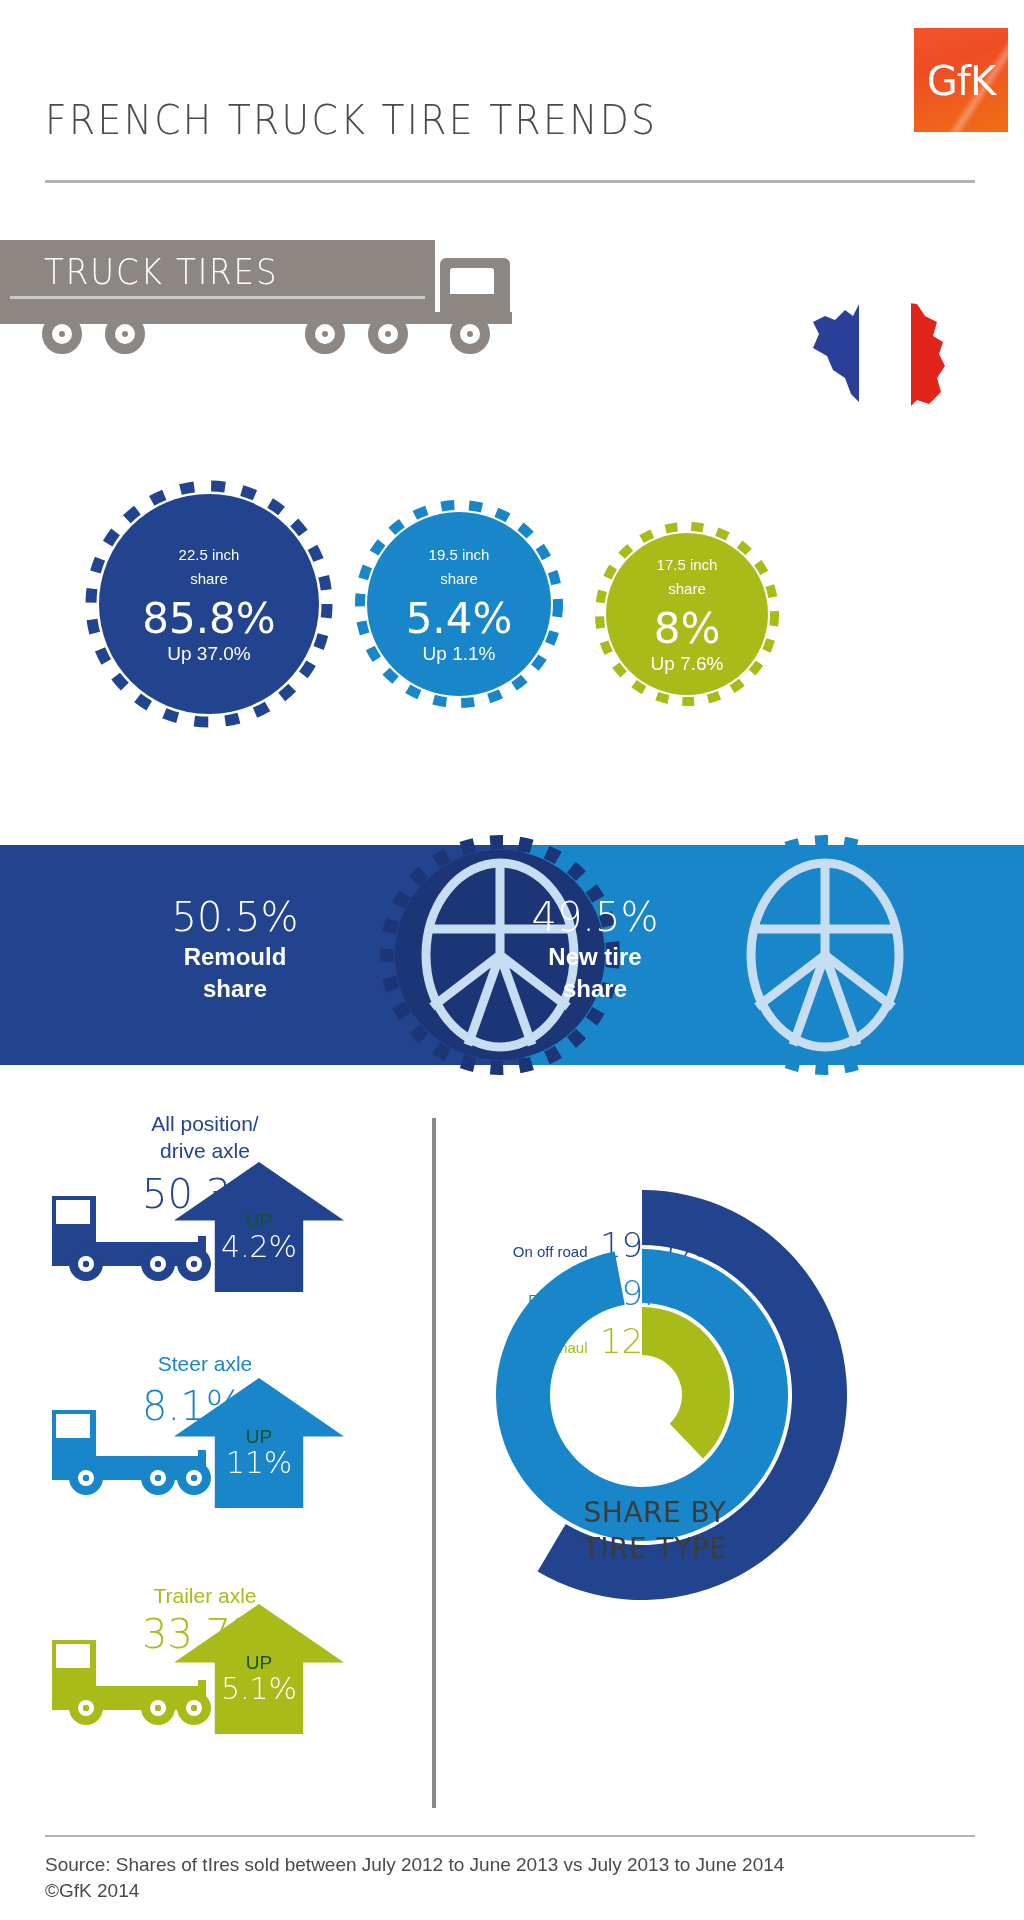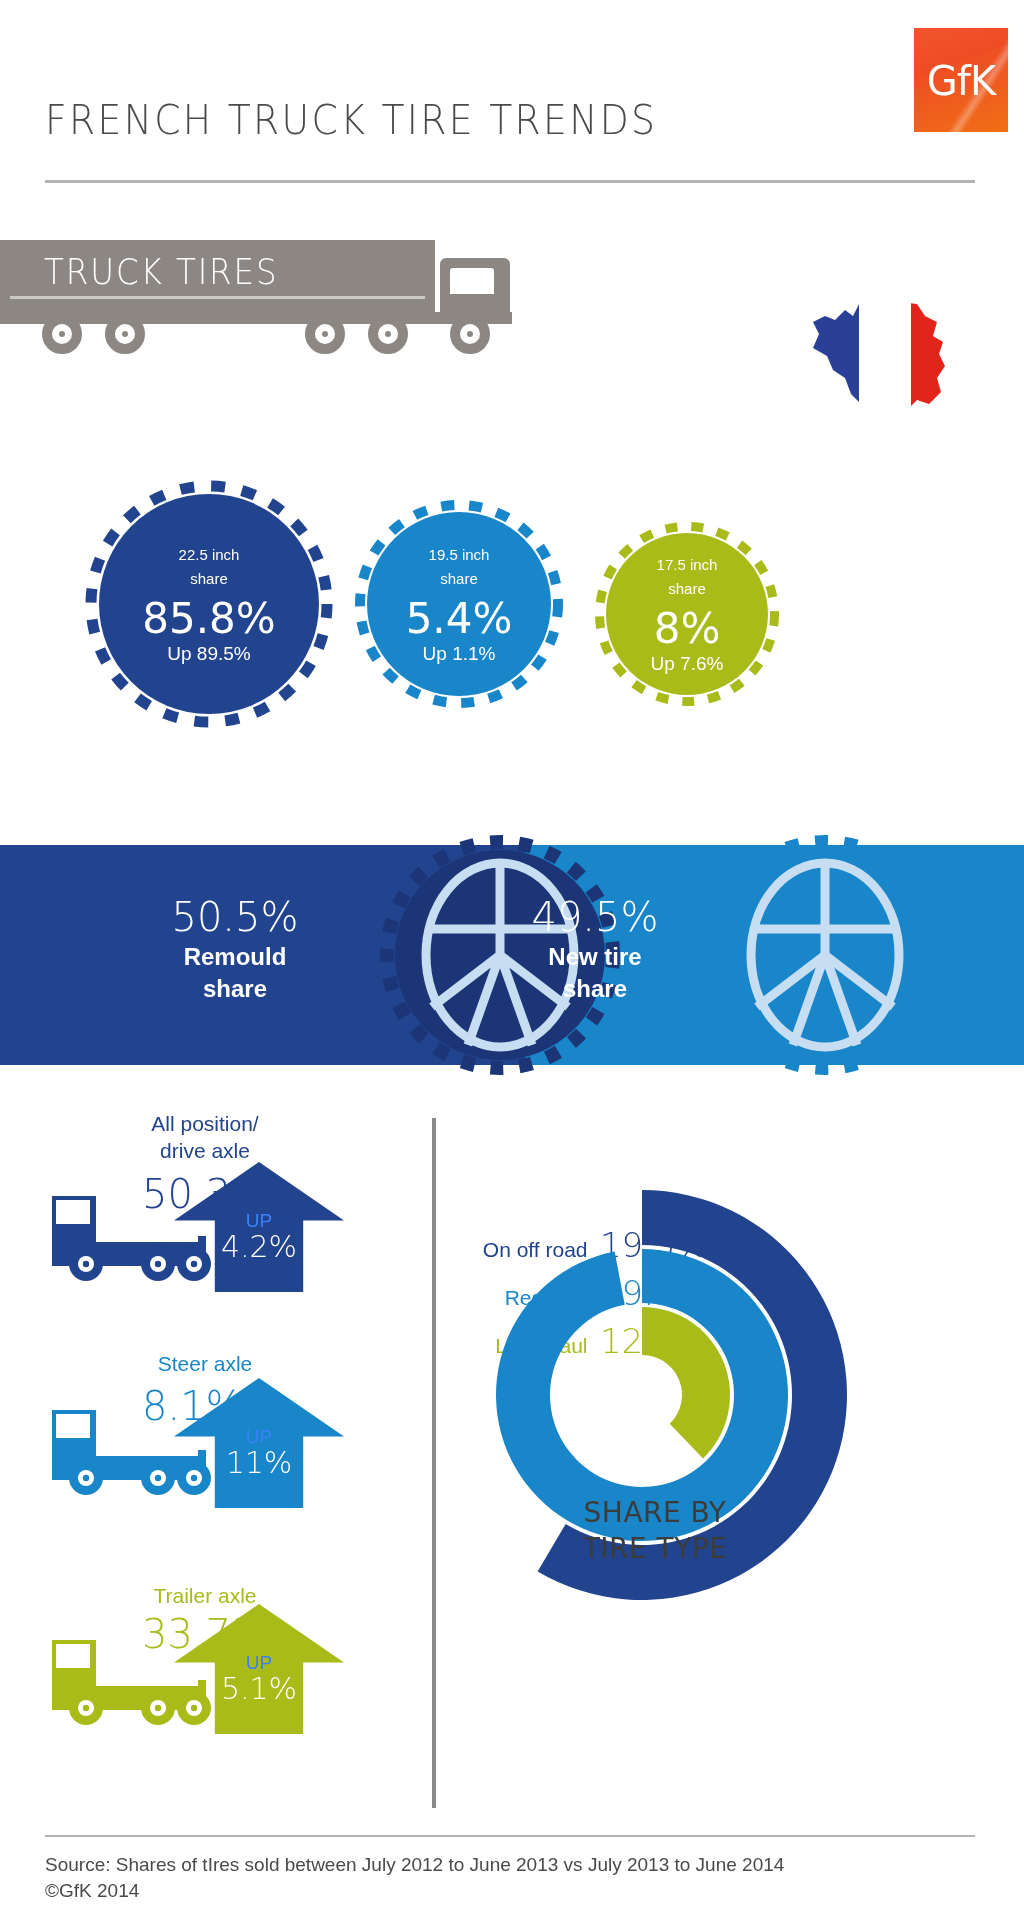--- a/index.html
+++ b/index.html
@@ -120,30 +120,30 @@
     position: absolute; left: 142px; width: 200px;
     font-size: 40px; line-height: 44px; font-weight: 300; font-family:"DejaVu Sans",sans-serif;
   }
   .axle-truck { position: absolute; left: 48px; width: 190px; height: 105px; }
   .arrow-wrap { position: absolute; right: 86px; width: 170px; height: 130px; }
   .arrow-shape {
     position:absolute; left:0; top:0; width:170px; height:130px;
     clip-path: polygon(50% 0%, 100% 45%, 76% 45%, 76% 100%, 24% 100%, 24% 45%, 0% 45%);
   }
   .arrow-up  { position:absolute; left:0; right:0; top:48px; text-align:center;
-               color:#3b82f6; font-size:19px; line-height:22px;}
+               color:#14532d; font-size:19px; line-height:22px;}
   .arrow-val { position:absolute; left:0; right:0; top:68px; text-align:center;
                color:#ffffff; font-size:30px; line-height:34px; font-weight:300; font-family:"DejaVu Sans",sans-serif;}
   .vdivider { position: absolute; left: 432px; top: 1118px; width: 4px; height: 690px; background:#8a8a8a; }
 
   
   .donut-block { position: absolute; left: 440px; top: 1185px; width: 584px; height: 620px; }
   .legend { position:absolute; left: 0; top: 40px; width: 268px; text-align: right; }
   .legend-row { margin-bottom: 8px; white-space: nowrap; }
-  .legend-row .name { font-size: 21px; }
+  .legend-row .name { font-size: 15px; }
   .legend-row .val  { font-size: 34px; font-family:"DejaVu Sans",sans-serif; font-weight:300; margin-left:8px;}
   .donut-center {
     position: absolute; left: 70px; top: 310px; width: 290px; text-align: center;
     font-size: 28px; line-height: 36px; letter-spacing: .5px; color:#3c3c3b;
     font-family:"DejaVu Sans", sans-serif;
   }
 
   
   .footer {
     position: absolute; left: 45px; top: 1852px; width: 930px;
@@ -227,21 +227,21 @@
       </g>
       <g stroke="#22438e" stroke-width="11" fill="none">
         <circle cx="124" cy="124" r="118" stroke-dasharray="14 17"></circle>
       </g>
     </svg>
     <div class="gear g1" style="background:transparent;">
       <div class="lbl">
         <span>22.5 inch</span><br><span>share</span>
       </div>
       <div class="pct">85.8%</div>
-      <div class="up">Up 89.5%</div>
+      <div class="up">Up 37.0%</div>
     </div>
 
     <svg style="position:absolute;left:355px;top:20px;" width="208" height="208" viewBox="0 0 208 208">
       <circle cx="104" cy="104" r="92" fill="#1886c8"></circle>
       <g stroke="#1886c8" stroke-width="10" fill="none">
         <circle cx="104" cy="104" r="99" stroke-dasharray="13 15"></circle>
       </g>
     </svg>
     <div class="gear g2" style="background:transparent;">
       <div class="lbl">

